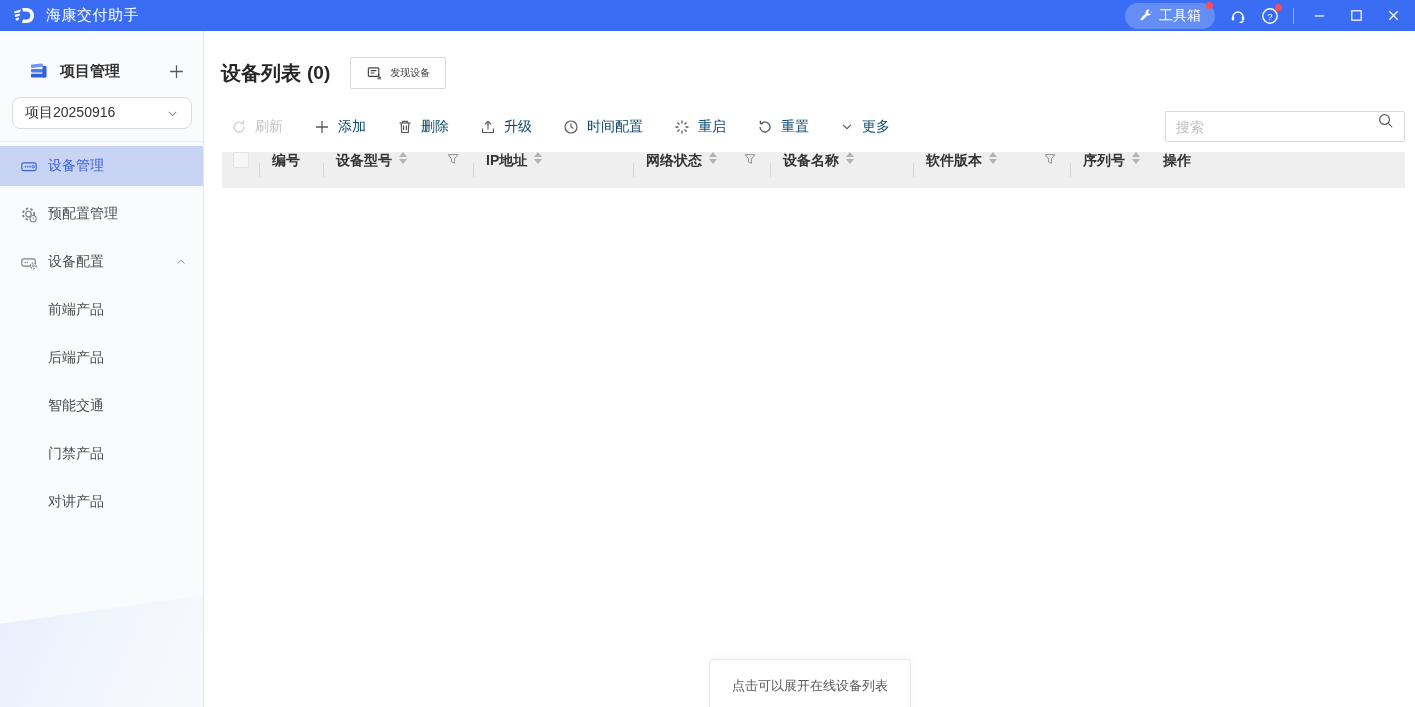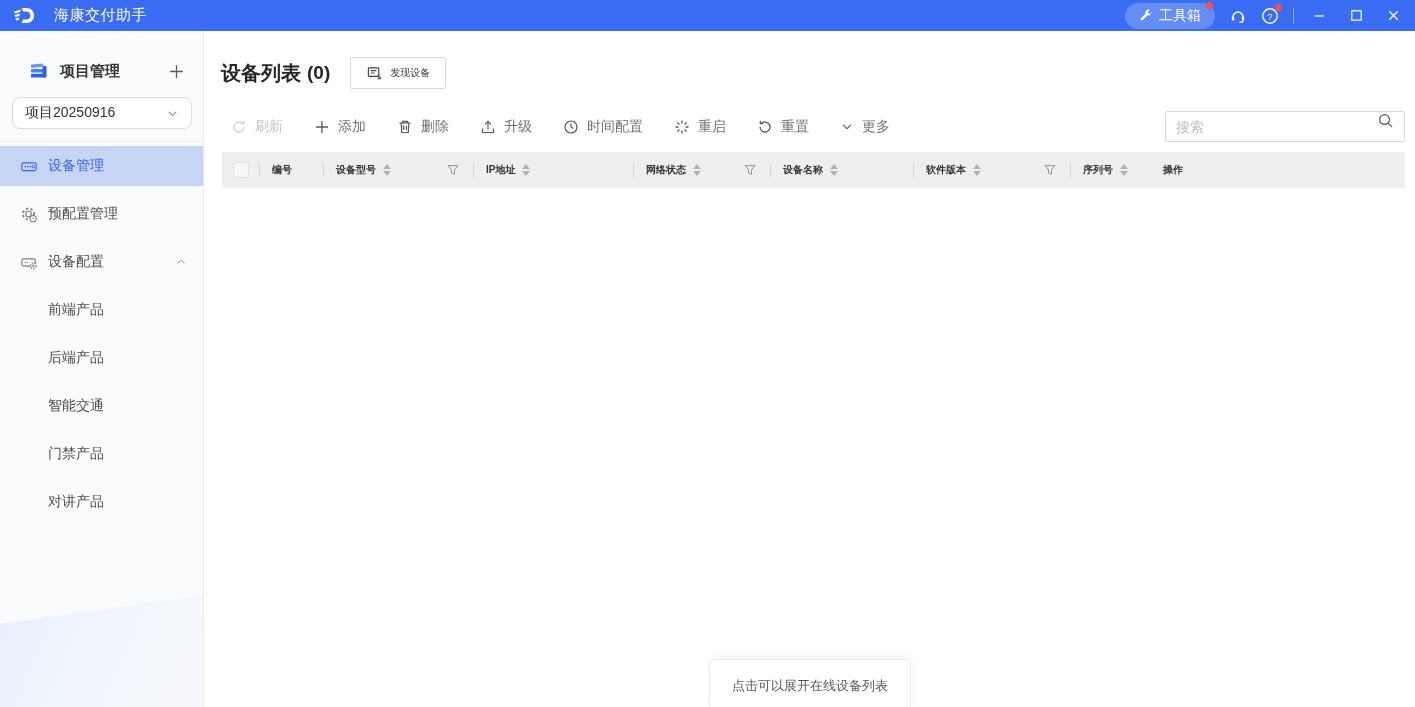--- a/index.html
+++ b/index.html
@@ -3,21 +3,21 @@
 <meta charset="utf-8">
 <style>
   * { margin:0; padding:0; box-sizing:border-box; }
   html,body { width:1415px; height:707px; overflow:hidden; }
   body { font-family:"Liberation Sans","DejaVu Sans",sans-serif; font-size:14px; color:#4a4a4a; background:#fff; position:relative; }
   svg { display:block; }
 
   
   .titlebar { position:absolute; top:0; left:0; width:1415px; height:31px; background:#3A6DF4; display:flex; align-items:center; padding:0 10px 0 12px; color:#fff; }
   .logo { display:flex; align-items:center; margin-right:10px; }
-  .app-title { font-size:15px; color:#fff; letter-spacing:.5px;margin-left:8px; }
+  .app-title { font-size:15px; color:#fff; letter-spacing:.5px; }
   .titlebar-right { margin-left:auto; display:flex; align-items:center; gap:14px; }
   .toolbox-btn { position:relative; display:flex; align-items:center; gap:6px; background:rgba(255,255,255,.22); border:none; color:#fff; font-size:14px; padding:4px 14px; border-radius:13px; cursor:pointer; }
   .badge-dot { position:absolute; width:7px; height:7px; border-radius:50%; background:#FF4D4F; }
   .toolbox-btn .badge-dot { top:-1px; right:2px; }
   .tb-iconbtn { position:relative; background:none; border:none; color:#fff; cursor:pointer; padding:0; display:flex; align-items:center; }
   .tb-iconbtn .badge-dot { top:-3px; right:-3px; }
   .tb-sep { width:1px; height:16px; background:rgba(255,255,255,.45); }
   .winbtn { background:none; border:none; color:#fff; cursor:pointer; padding:2px 4px; display:flex; align-items:center; }
 
   
@@ -41,32 +41,32 @@
   .subnav-item { height:48px; display:flex; align-items:center; padding-left:48px; color:#4D4D4D; cursor:pointer; }
 
   
   .main { position:absolute; top:31px; left:205px; right:0; bottom:0; background:#fff; }
   .title-row { position:absolute; top:26px; left:16px; display:flex; align-items:center; }
   .page-title { font-size:20px; font-weight:bold; color:#262626; }
   .page-count { font-size:19px; font-weight:bold; color:#262626; margin-left:6px; }
   .discover-btn { margin-left:20px; height:32px; display:flex; align-items:center; gap:7px; background:#fff; border:1px solid #D9D9D9; border-radius:2px; padding:0 15px; font-size:10px; color:#404040; cursor:pointer; }
 
   .toolbar-row { position:absolute; top:80px; left:26px; height:32px; display:flex; align-items:center; }
-  .tool-btn { display:flex; align-items:center; gap:8px; background:none; border:none; font-size:14px; color:#737373; cursor:pointer; margin-right:31px; padding:0; }
+  .tool-btn { display:flex; align-items:center; gap:8px; background:none; border:none; font-size:14px; color:#0c4a6e; cursor:pointer; margin-right:31px; padding:0; }
   .tool-btn .t-ic { color:#595959; display:flex; }
   .tool-btn.disabled { color:#C3C3C3; cursor:default; }
   .tool-btn.disabled .t-ic { color:#CFCFCF; }
 
   .search-box { position:absolute; top:80px; right:10px; width:240px; height:31px; border:1px solid #D9D9D9; border-radius:2px; background:#fff; display:flex; padding:0 10px; }
   .search-box input { border:none; outline:none; flex:1; font-size:14px; color:#333; font-family:inherit; background:transparent; }
   .search-box input::placeholder { color:#BFBFBF; }
   .search-box .s-ic { color:#595959; }
 
   .thead { position:absolute; top:121px; left:17px; right:10px; height:36px; background:#EFEFEF; display:flex; align-items:center; }
-  .th { height:36px; display:flex; align-items:center; padding:0 0 0 12px; position:relative; font-weight:bold; color:#333; font-size:10px; }
+  .th { height:36px; display:flex; align-items:flex-start; padding:0 0 0 12px; position:relative; font-weight:bold; color:#333; font-size:14px; }
   .th.divider::after { content:""; position:absolute; right:0; top:11px; height:14px; width:1px; background:#D6D6D6; }
   .th .sort { display:inline-flex; flex-direction:column; gap:2px; margin-left:7px; }
   .th .sort i { width:0; height:0; border-left:4px solid transparent; border-right:4px solid transparent; display:block; }
   .th .sort .up { border-bottom:5px solid #B3B3B3; }
   .th .sort .dn { border-top:5px solid #B3B3B3; }
   .th .funnel { margin-left:auto; margin-right:14px; color:#8c8c8c; cursor:pointer; }
   .th-check { width:38px; justify-content:center; padding:0; }
   .checkbox { width:16px; height:16px; background:#F7F7F7; border:1px solid #E3E3E3; border-radius:2px; }
 
   .empty-state { position:absolute; top:372px; left:50%; transform:translateX(-50%); text-align:center; }

